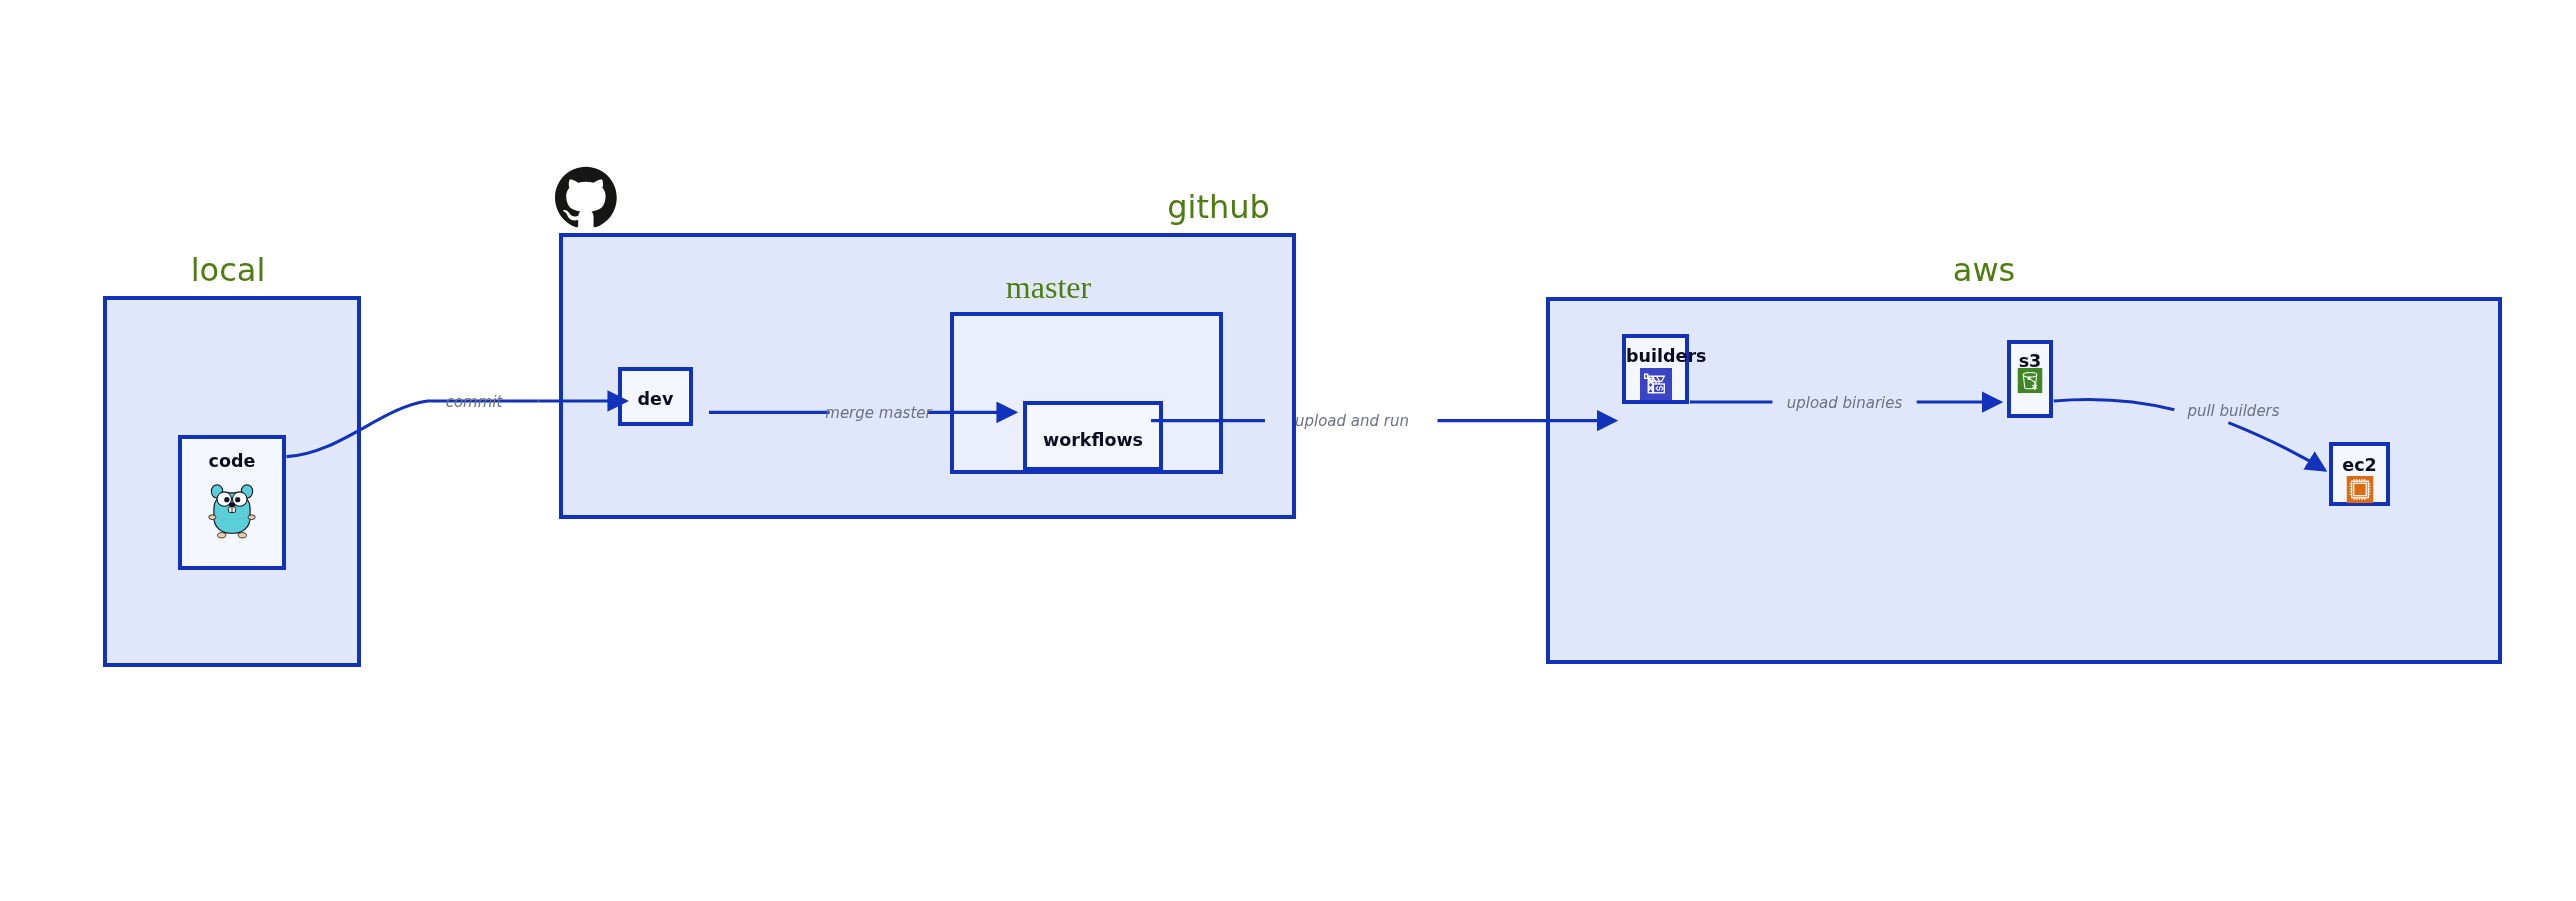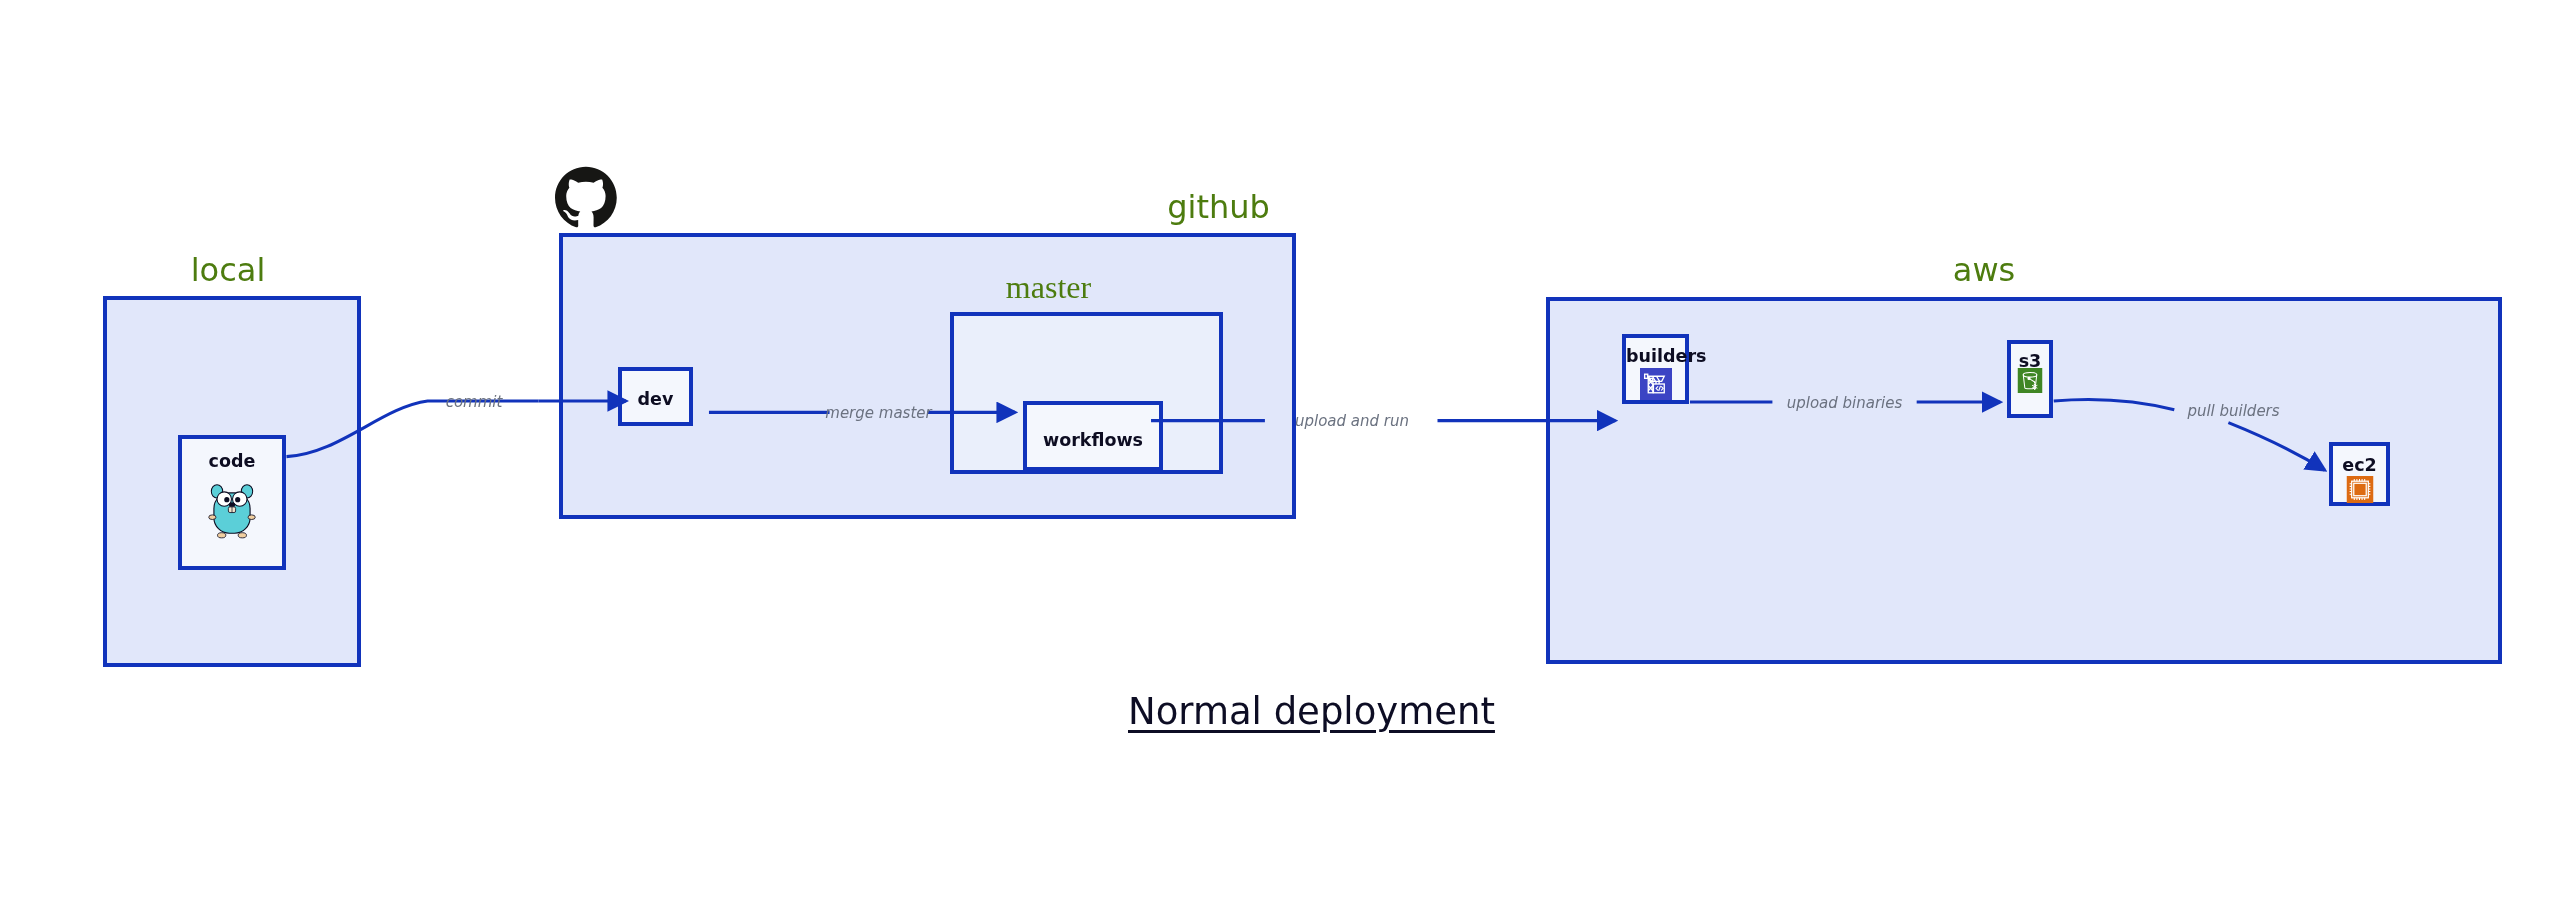--- a/index.html
+++ b/index.html
@@ -234,16 +234,15 @@
       <path d="M4325 820 C 4400 850, 4460 880, 4512 912" marker-end="url(#arrow)"></path>
     </g>
   </svg>
 
   <div class="edge-label" style="left:407px; top:393px; width:134px;">commit</div>
   <div class="edge-label" style="left:804px; top:404px; width:149px;">merge master</div>
   <div class="edge-label" style="left:1262px; top:412px; width:180px;">upload and run</div>
   <div class="edge-label" style="left:1767px; top:394px; width:155px;">upload binaries</div>
   <div class="edge-label" style="left:2169px; top:402px; width:129px;">pull builders</div>
 
-  <div class="diagram-title" style="left:1128px; top:690px;">Normal deployment</div>
 
 </div>
 
 
 </body></html>

